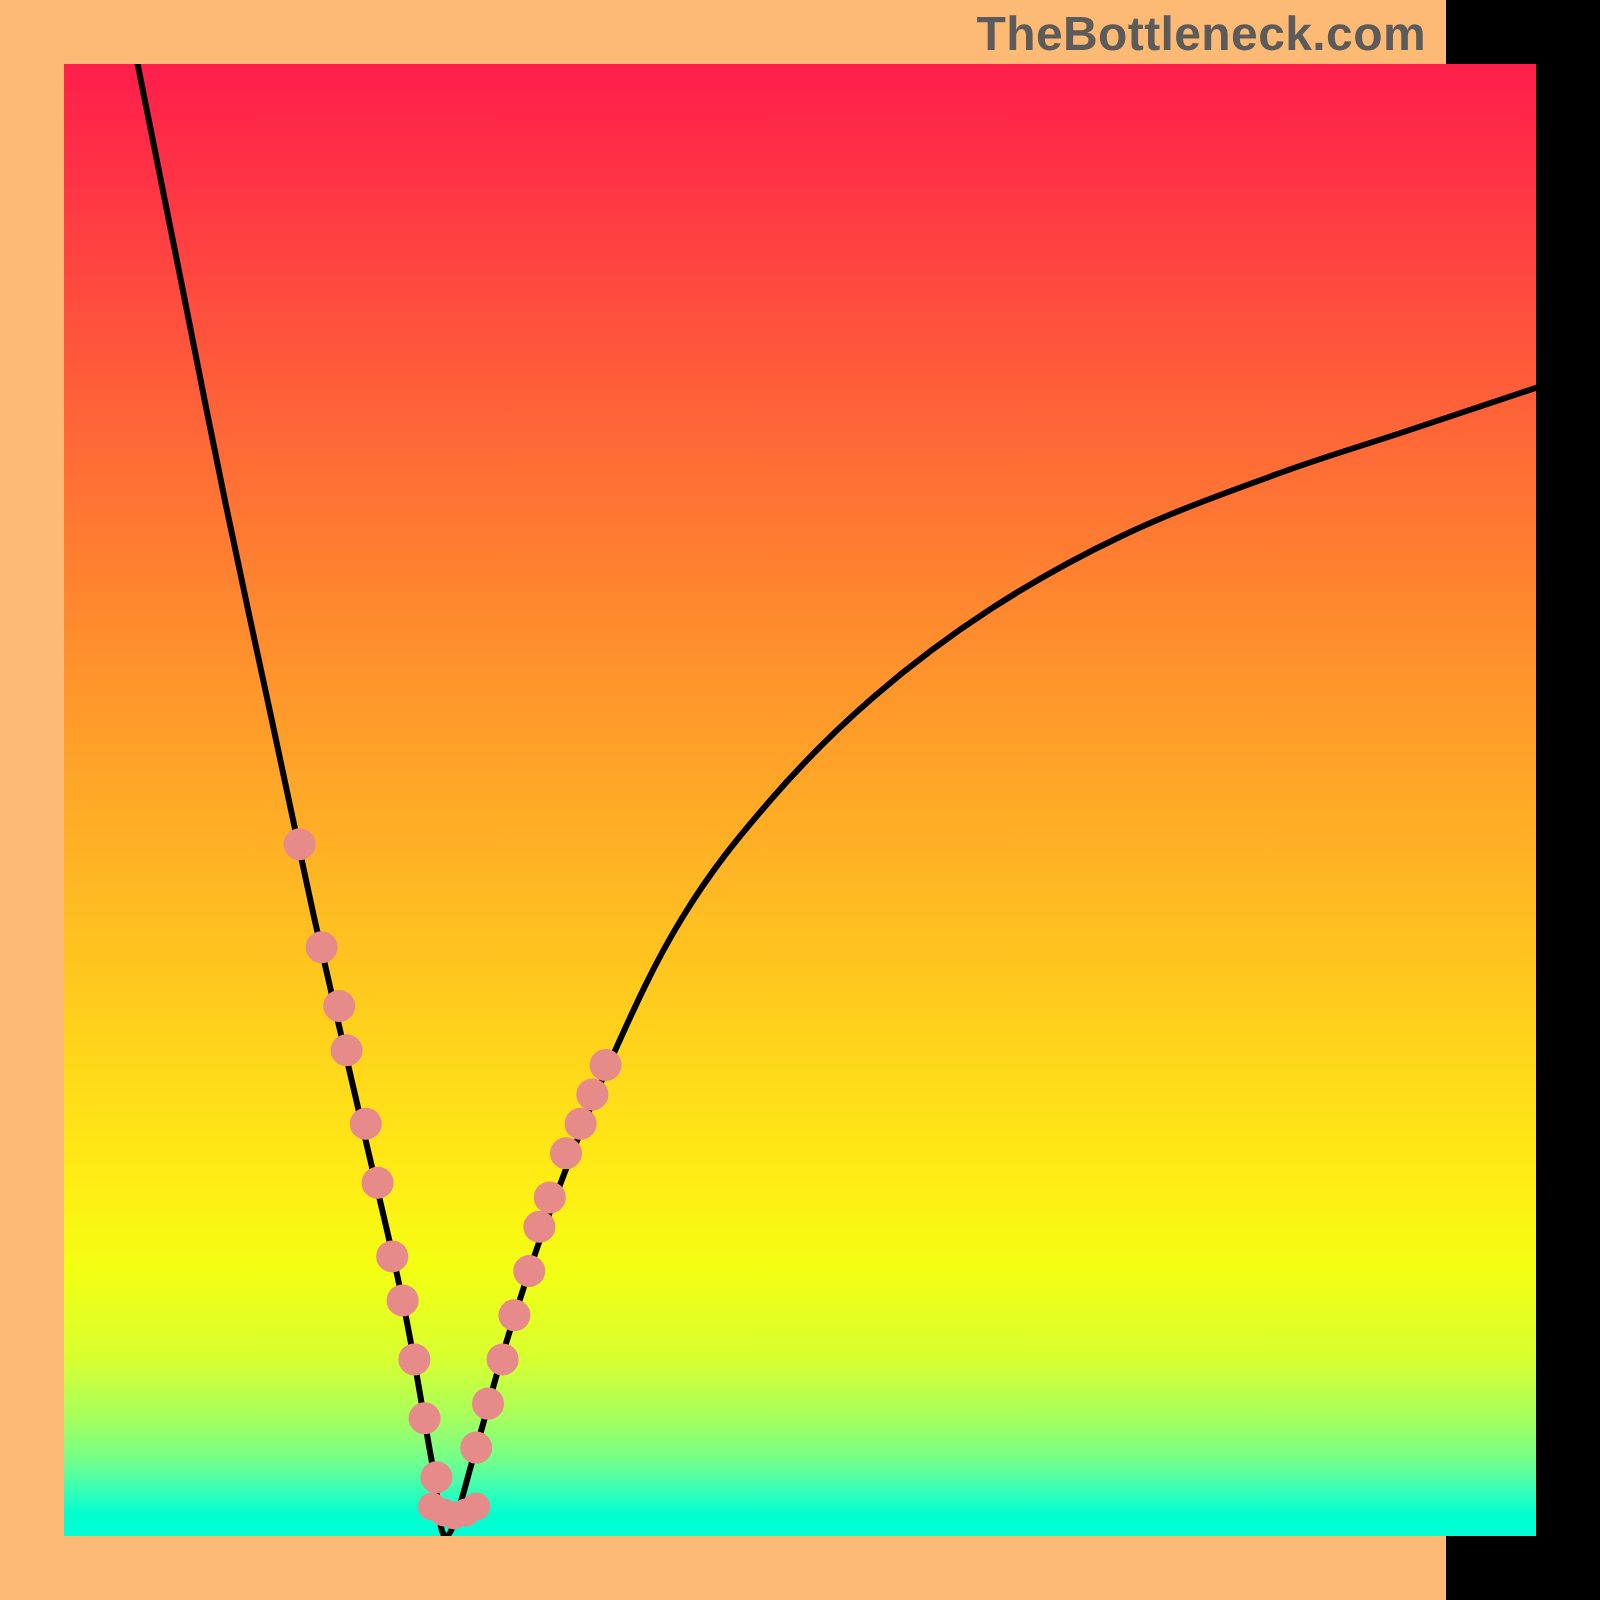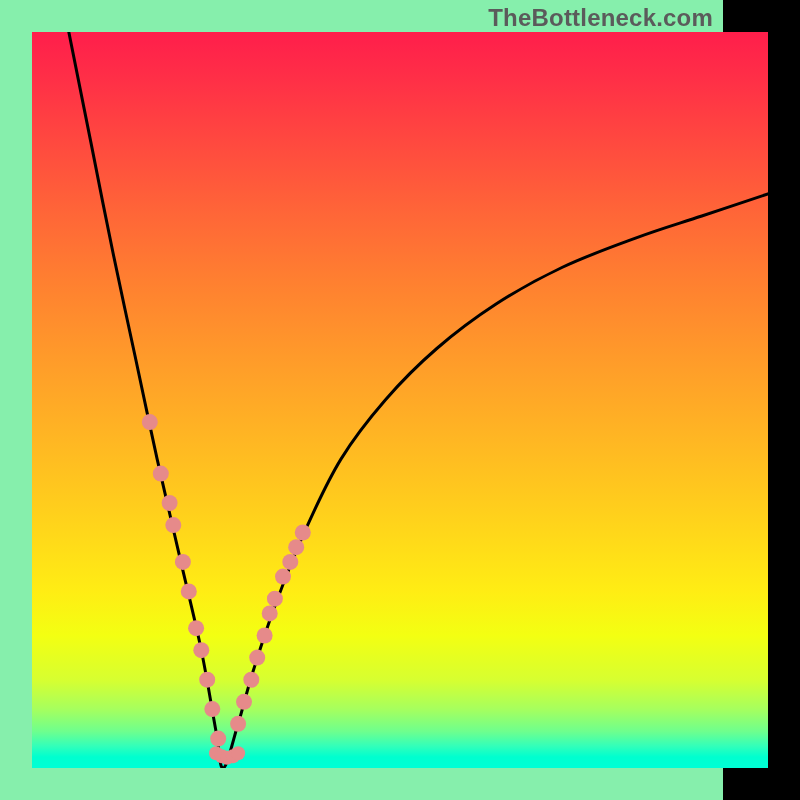--- a/index.html
+++ b/index.html
@@ -8,21 +8,21 @@
     width: 800px;
     height: 800px;
     overflow: hidden;
     background: #000;
     font-family: Arial, Helvetica, sans-serif;
   }
   .frame {
     position: relative;
     width: 723px;
     height: 800px;
-    background: #86efac;
+    background: #fdba74;
   }
   .watermark {
     position: absolute;
     top: 4px;
     right: 10px;
     font-size: 24px;
     font-weight: 600;
     color: #5b5b5b;
     letter-spacing: 0.2px;
     z-index: 10;

